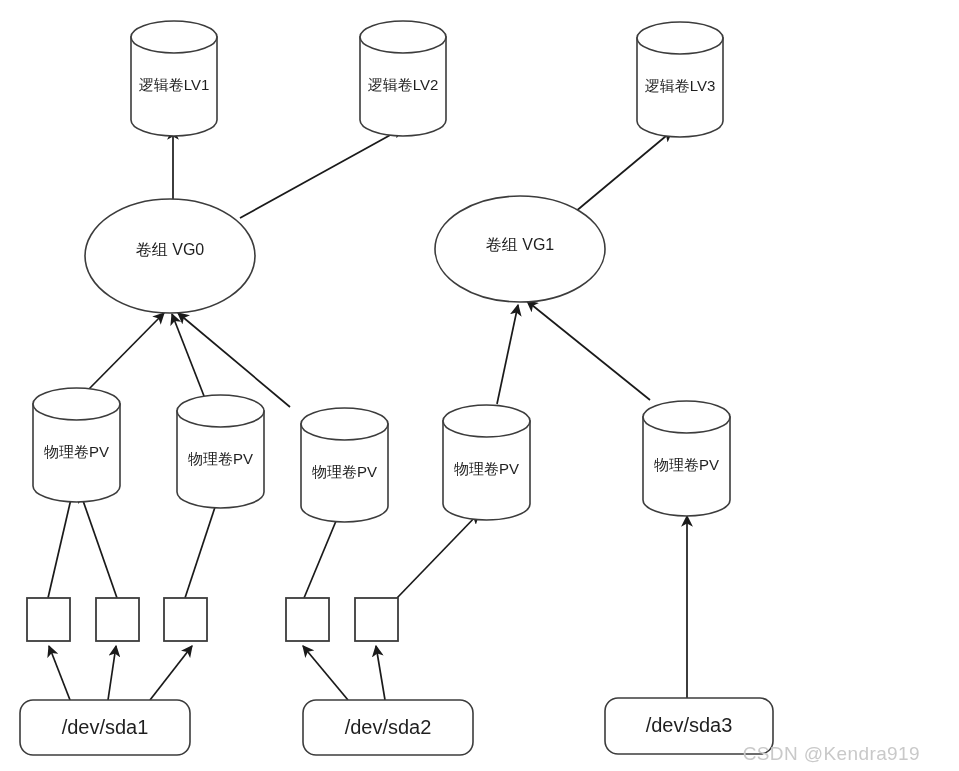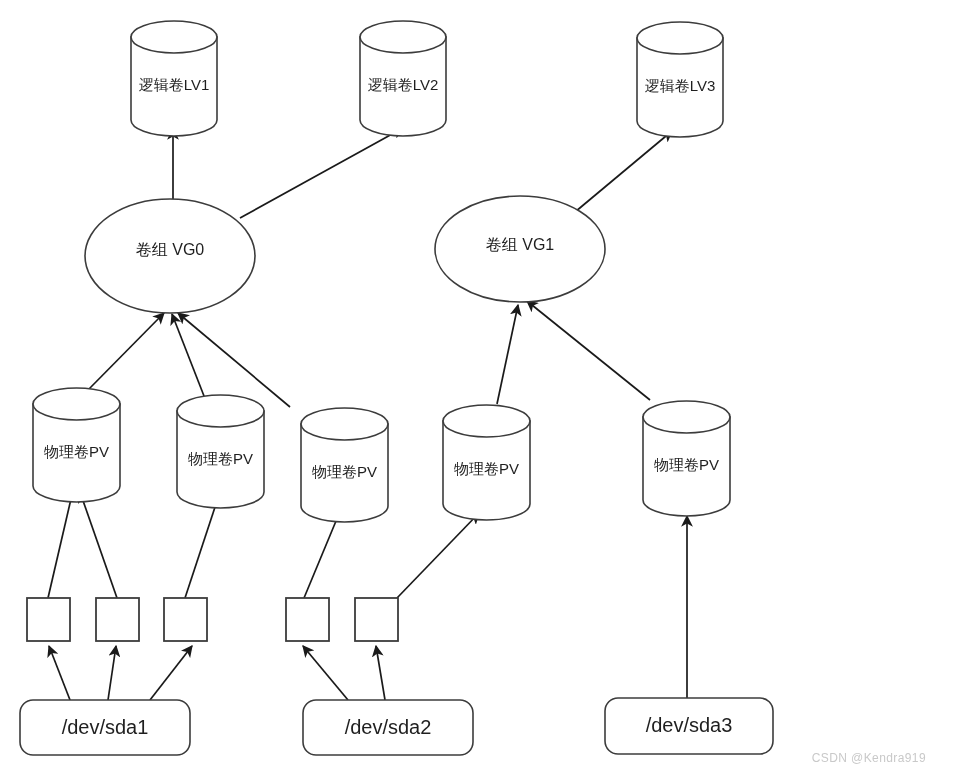--- a/index.html
+++ b/index.html
@@ -50,24 +50,24 @@
     dominant-baseline: middle;
   }
   .node-label.small {
     font-size: 15px;
   }
   .node-label.device {
     font-size: 20px;
   }
   .watermark {
     position: absolute;
-    right: 9px;
+    right: 15px;
     bottom: 6px;
     font-family: "Liberation Sans", "DejaVu Sans", sans-serif;
-    font-size: 12px;
+    font-size: 19px;
     color: #c9c9c9;
     letter-spacing: 0.4px;
     white-space: nowrap;
     margin-top: 8px;
   }
 </style>
 </head>
 <body>
 
 <div id="diagram-root">

